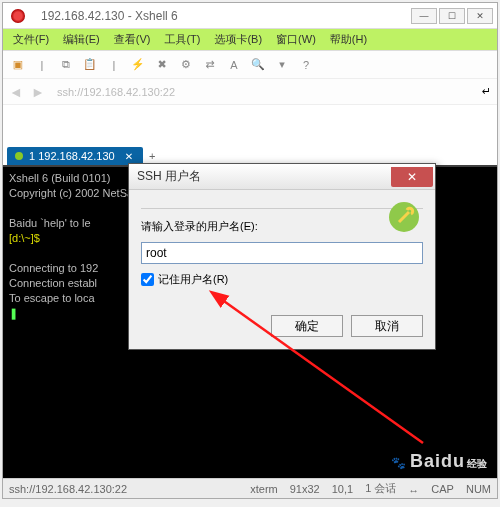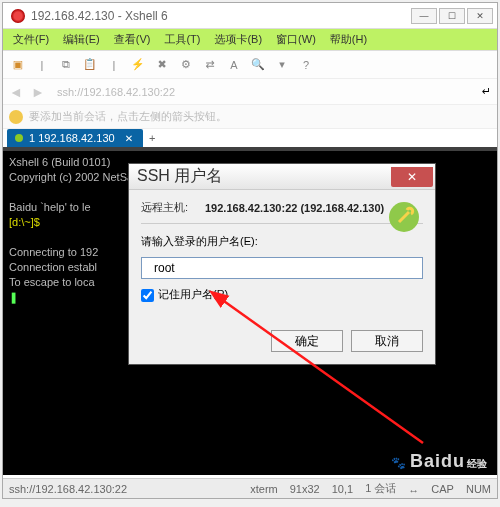--- a/index.html
+++ b/index.html
@@ -1,67 +1,67 @@
 <!DOCTYPE html>
 <html><head>
 <meta charset="utf-8">
 <style>
 * { box-sizing: border-box; margin: 0; padding: 0; font-family: "Microsoft YaHei", Tahoma, Arial, sans-serif; font-size: 11px; }
 body { width: 500px; height: 507px; background: #f0f0f0; position: relative; overflow: hidden; }
 
 .window { width: 496px; height: 497px; border: 1px solid #aaa; background: #fff; position: relative; margin: 2px; }
 
-.titlebar { height: 26px; display: flex; align-items: center; padding: 0 4px 0 8px; border-bottom: 1px solid #ddd; background: #fff; }
+.titlebar { height: 26px; display: flex; align-items: center; padding: 0 4px 0 8px; border-bottom: 1px solid #ddd; background: #fff; gap: 10px; }
 .titlebar .app-icon { width: 14px; height: 14px; background: radial-gradient(circle, #e44 40%, #a00 70%); border-radius: 50%; margin-right: 6px; }
 .titlebar .title { flex: 1; color: #666; font-size: 12px; }
 .titlebar .winbtns { display: flex; gap: 2px; }
 .titlebar .winbtn { width: 26px; height: 16px; border: 1px solid #bbb; background: #f4f4f4; display: flex; align-items: center; justify-content: center; font-size: 9px; color: #555; }
 
 .menubar { height: 22px; display: flex; align-items: center; padding: 0 4px; border-bottom: 1px solid #ddd; background: #bef264; gap: 2px; }
 .menubar .menu { padding: 2px 6px; color: #333; }
 
 .toolbar { height: 28px; display: flex; align-items: center; padding: 0 6px; gap: 6px; background: #fdfdfd; border-bottom: 1px solid #eee; }
 .toolbar .tbtn { width: 18px; height: 18px; display: flex; align-items: center; justify-content: center; color: #888; font-size: 11px; }
 .toolbar .tbtn.accent { color: #d38b2a; }
 
 .addrbar { height: 26px; display: flex; align-items: center; padding: 0 6px; gap: 6px; background: #fdfdfd; border-bottom: 1px solid #eee; }
 .addrbar .navbtn { width: 16px; height: 16px; color: #ccc; font-size: 14px; }
 .addrbar .addr { flex: 1; color: #bbb; font-size: 11px; padding: 2px 4px; }
 
 .hintbar { height: 24px; display: flex; align-items: center; padding: 0 6px; gap: 6px; background: #fafafa; border-bottom: 1px solid #eee; color: #bbb; }
 .hintbar .bulb { width: 14px; height: 14px; background: #f2c84c; border-radius: 50%; }
 
-.tabstrip { height: 22px; display: flex; align-items: end; background: #fff; padding: 0 4px; border-bottom: 4px solid #404040; }
+.tabstrip { height: 22px; display: flex; align-items: end; background: #fff; padding: 0 4px; border-bottom: 2px solid #404040; margin-top: 40px; }
 .tab { background: #0a64a4; color: #fff; padding: 3px 10px 3px 8px; font-size: 11px; display: flex; align-items: center; gap: 6px; border-top-left-radius: 2px; border-top-right-radius: 2px; }
 .tab .dot { width: 8px; height: 8px; background: #8ac926; border-radius: 50%; }
 .tab .tabclose { font-size: 10px; margin-left: 4px; }
 .tabadd { padding: 3px 6px; color: #666; }
 
 .terminal { background: #000; color: #ccc; height: 324px; padding: 4px 6px; font-family: Consolas, monospace; font-size: 12px; line-height: 15px; position: relative; white-space: pre; }
 .terminal .t-gray { color: #bbb; }
 .terminal .t-yellow { color: #dcdc00; }
 .terminal .t-green { color: #55ff55; }
 
 .statusbar { position: absolute; bottom: 0; left: 0; right: 0; height: 20px; background: #ececec; border-top: 1px solid #ccc; display: flex; align-items: center; padding: 0 6px; font-size: 10px; color: #666; gap: 12px; }
 .statusbar .sbitem.right { margin-left: auto; }
 .statusbar .sbitem { white-space: nowrap; }
 
 
 .dialog { position: absolute; left: 125px; top: 160px; width: 308px; background: #f0f0f0; border: 1px solid #555; box-shadow: 2px 2px 8px rgba(0,0,0,0.4); }
 .dialog-titlebar { height: 26px; background: linear-gradient(#fff, #e6e6e6); display: flex; align-items: center; padding: 0 0 0 8px; border-bottom: 1px solid #ccc; }
-.dialog-titlebar .dtitle { flex: 1; color: #333; font-size: 16px; }
+.dialog-titlebar .dtitle { flex: 1; color: #333; font-size: 12px; }
 .dialog-closebtn { width: 42px; height: 20px; background: #c75050; color: #fff; display: flex; align-items: center; justify-content: center; font-size: 12px; margin-right: 2px; border-radius: 0 0 2px 2px; }
 .dialog-body { padding: 10px 12px 12px 12px; }
 .dialog-row { display: flex; margin-bottom: 4px; align-items: center; }
 .dialog-row .lbl { width: 64px; color: #333; }
 .dialog-row .val { font-weight: bold; color: #222; }
 .keyicon { position: absolute; right: 14px; top: 36px; width: 34px; height: 34px; }
 .dialog-sep { border: none; border-top: 1px solid #ccc; margin: 8px 0 10px 0; }
-.dialog-input { width: 100%; height: 22px; border: 1px solid #7a9ac0; padding: 2px 12px; font-size: 12px; background: #fff; }
-.dialog-check { display: flex; align-items: flex-end; gap: 4px; margin-top: 8px; }
+.dialog-input { width: 100%; height: 22px; border: 1px solid #7a9ac0; padding: 2px 4px; font-size: 12px; background: #fff; }
+.dialog-check { display: flex; align-items: center; gap: 4px; margin-top: 8px; }
 .dialog-check input { width: 13px; height: 13px; }
 .dialog-btnrow { display: flex; justify-content: flex-end; gap: 8px; margin-top: 28px; }
 .dialog-btn { width: 72px; height: 22px; background: #f4f4f4; border: 1px solid #999; font-size: 12px; }
 
 
 .arrow-svg { position: absolute; left: 0; top: 0; pointer-events: none; }
 
 
 .watermark { position: absolute; right: 10px; bottom: 26px; color: rgba(255,255,255,0.85); font-size: 16px; font-weight: bold; display: flex; align-items: baseline; gap: 2px; }
 .watermark .wm-main { font-size: 18px; letter-spacing: 1px; }
@@ -109,24 +109,20 @@
     <div class="tbtn">?</div>
   </div>
 
   <div class="addrbar">
     <div class="navbtn">◄</div>
     <div class="navbtn">►</div>
     <div class="addr">ssh://192.168.42.130:22</div>
     <div class="tbtn">↵</div>
   </div>
 
-  <div class="hintbar">
-    <div class="bulb"></div>
-    <div>要添加当前会话，点击左侧的箭头按钮。</div>
-  </div>
 
   <div class="tabstrip">
     <div class="tab">
       <span class="dot"></span>
       <span>1 192.168.42.130</span>
       <span class="tabclose">✕</span>
     </div>
     <div class="tabadd">+</div>
   </div>
 
@@ -144,24 +140,20 @@
   <div class="dialog">
     <div class="dialog-titlebar">
       <div class="dtitle">SSH 用户名</div>
       <div class="dialog-closebtn">✕</div>
     </div>
     <div class="dialog-body">
       <svg class="keyicon" viewBox="0 0 34 34">
         <circle cx="17" cy="17" r="15" fill="#8fc94a"></circle>
         <path d="M12 22 L22 12 M20 10 a3 3 0 1 1 4 4" stroke="#f7d24a" stroke-width="3" fill="none"></path>
       </svg>
-      <div class="dialog-row">
-        <div class="lbl">远程主机:</div>
-        <div class="val">192.168.42.130:22 (192.168.42.130)</div>
-      </div>
       <hr class="dialog-sep">
       <div style="margin-bottom:8px;">请输入登录的用户名(E):</div>
       <input class="dialog-input" value="root" style="">
       <label class="dialog-check">
         <input type="checkbox" checked="" style="">
         <span>记住用户名(R)</span>
       </label>
       <div class="dialog-btnrow">
         <button class="dialog-btn">确定</button>
         <button class="dialog-btn">取消</button>

